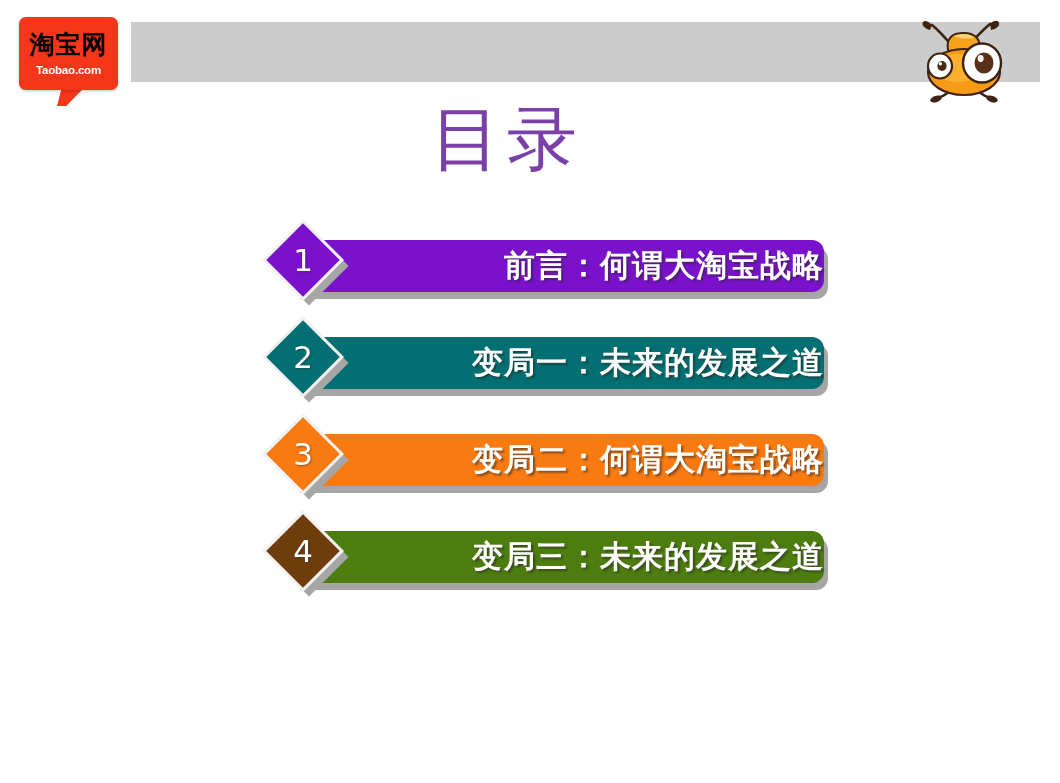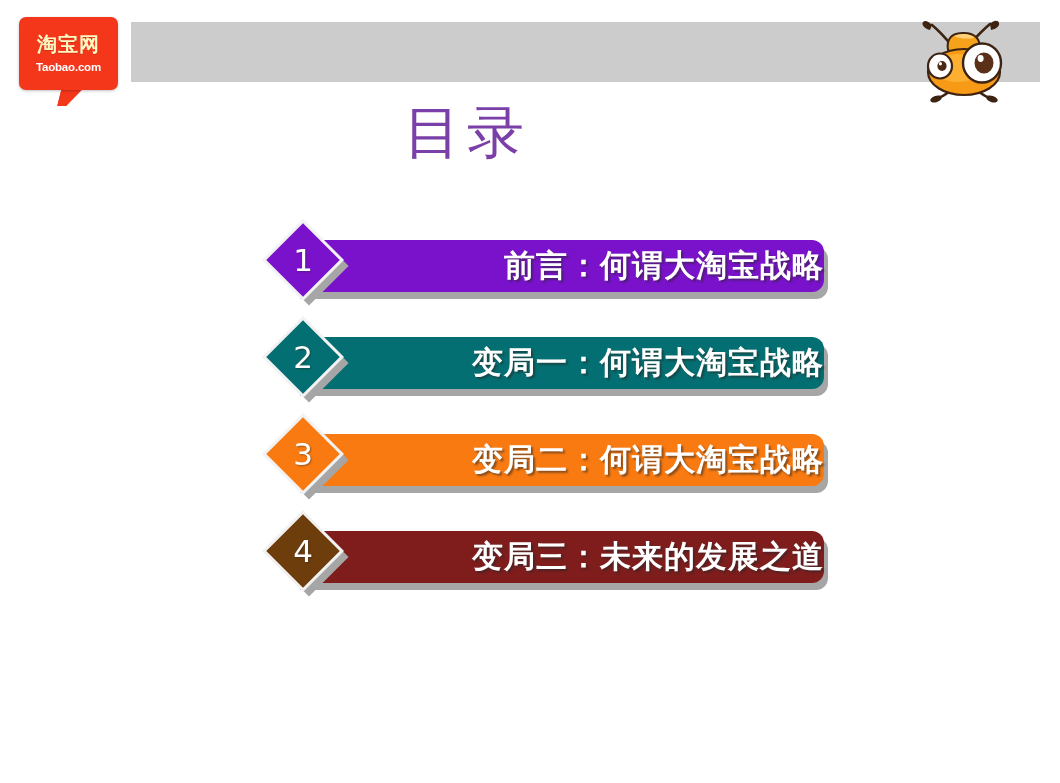--- a/index.html
+++ b/index.html
@@ -49,22 +49,22 @@
     width: 0;
     height: 0;
     border-left: 9px solid #f4371a;
     border-right: 16px solid transparent;
     border-top: 22px solid #f4371a;
     border-bottom: 0 solid transparent;
     transform: skewX(-14deg);
     z-index: 3;
   }
   .logo-cn {
-    color: #fef9c3;
-    font-size: 20px;
+    color: #000000;
+    font-size: 25px;
     font-weight: bold;
     letter-spacing: 1px;
     line-height: 1.05;
     text-shadow: 0 1px 0 rgba(0,0,0,0.12);
   }
   .logo-en {
     color: #ffffff;
     font-size: 11.5px;
     font-weight: bold;
     margin-top: 6px;
@@ -81,26 +81,27 @@
     z-index: 5;
   }
 
   
   .slide-title {
     position: absolute;
     left: 0;
     top: 104px;
     width: 934px;
     text-align: center;
-    font-size: 57px;
+    font-size: 70px;
     line-height: 1;
     color: #7b3fa8;
     font-family: "DejaVu Sans", "Liberation Sans", sans-serif;
     letter-spacing: 6px;
     font-weight: normal;
+    padding-left: 40px;
   }
 
   
   .agenda {
     position: absolute;
     left: 0;
     top: 228px;
     width: 1060px;
   }
   .agenda-row {
@@ -253,21 +254,21 @@
         </div>
       <div class="diamond-shadow" style="background: rgb(166, 166, 166);"></div>
       <div class="diamond-outline"></div>
       <div class="diamond" style="background: rgb(122, 18, 204);"></div>
       <div class="diamond-num">1</div>
     </div>
 
     <div class="agenda-row">
       <div class="row-shadow" style="background: rgb(166, 166, 166);"></div>
       <div class="row-bar" style="background: rgb(4, 111, 114);">
-        <span class="row-bar-label">变局一：何谓大淘宝战略</span>
+        <span class="row-bar-label">变局一：未来的发展之道</span>
       </div>
       <div class="notch">
           <div class="notch-tri"></div>
         </div>
       <div class="diamond-shadow" style="background: rgb(166, 166, 166);"></div>
       <div class="diamond-outline"></div>
       <div class="diamond" style="background: rgb(4, 111, 114);"></div>
       <div class="diamond-num">2</div>
     </div>
 
@@ -280,21 +281,21 @@
           <div class="notch-tri"></div>
         </div>
       <div class="diamond-shadow" style="background: rgb(166, 166, 166);"></div>
       <div class="diamond-outline"></div>
       <div class="diamond" style="background: rgb(249, 122, 16);"></div>
       <div class="diamond-num">3</div>
     </div>
 
     <div class="agenda-row">
       <div class="row-shadow" style="background: rgb(166, 166, 166);"></div>
-      <div class="row-bar" style="background: #7f1d1d;">
+      <div class="row-bar" style="background: #4d7c0f;">
         <span class="row-bar-label">变局三：未来的发展之道</span>
       </div>
       <div class="notch">
           <div class="notch-tri"></div>
         </div>
       <div class="diamond-shadow" style="background: rgb(166, 166, 166);"></div>
       <div class="diamond-outline"></div>
       <div class="diamond" style="background: rgb(110, 61, 12);"></div>
       <div class="diamond-num">4</div>
     </div>

